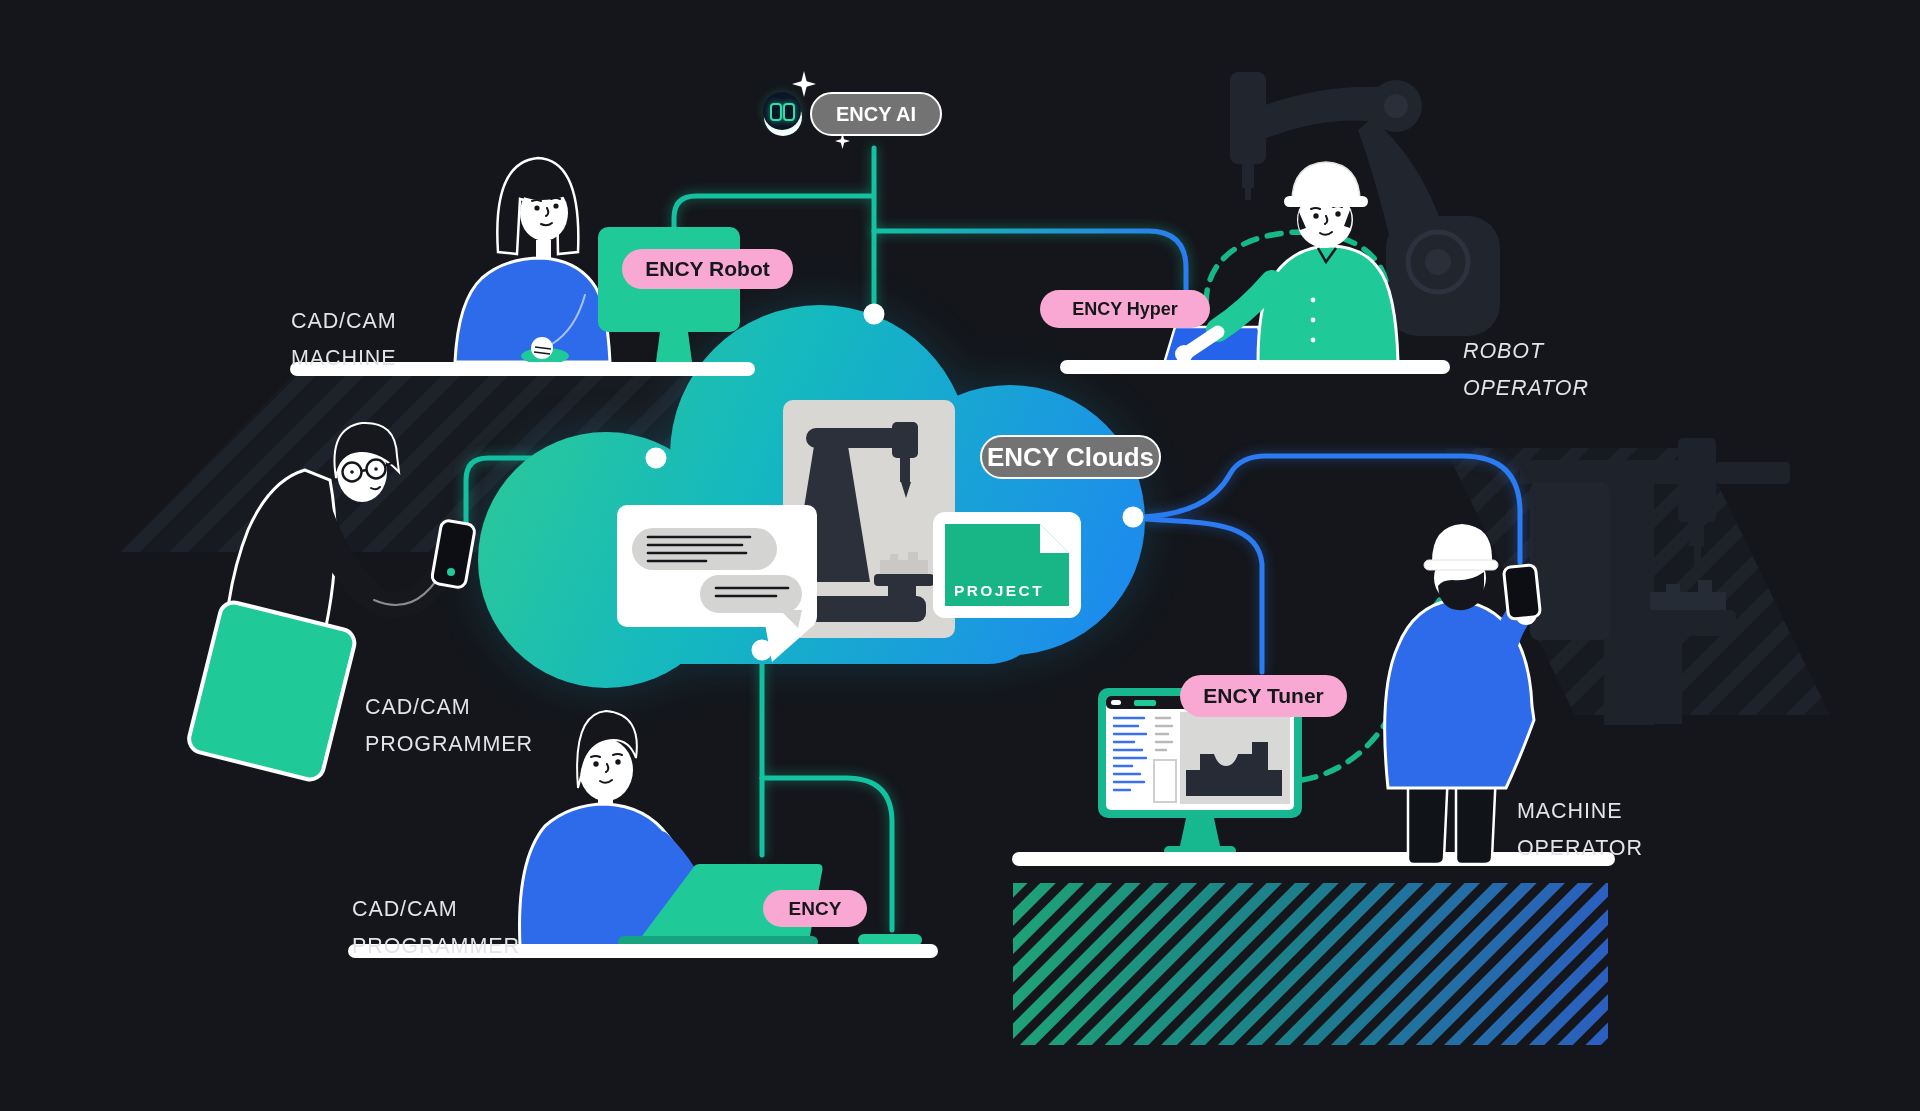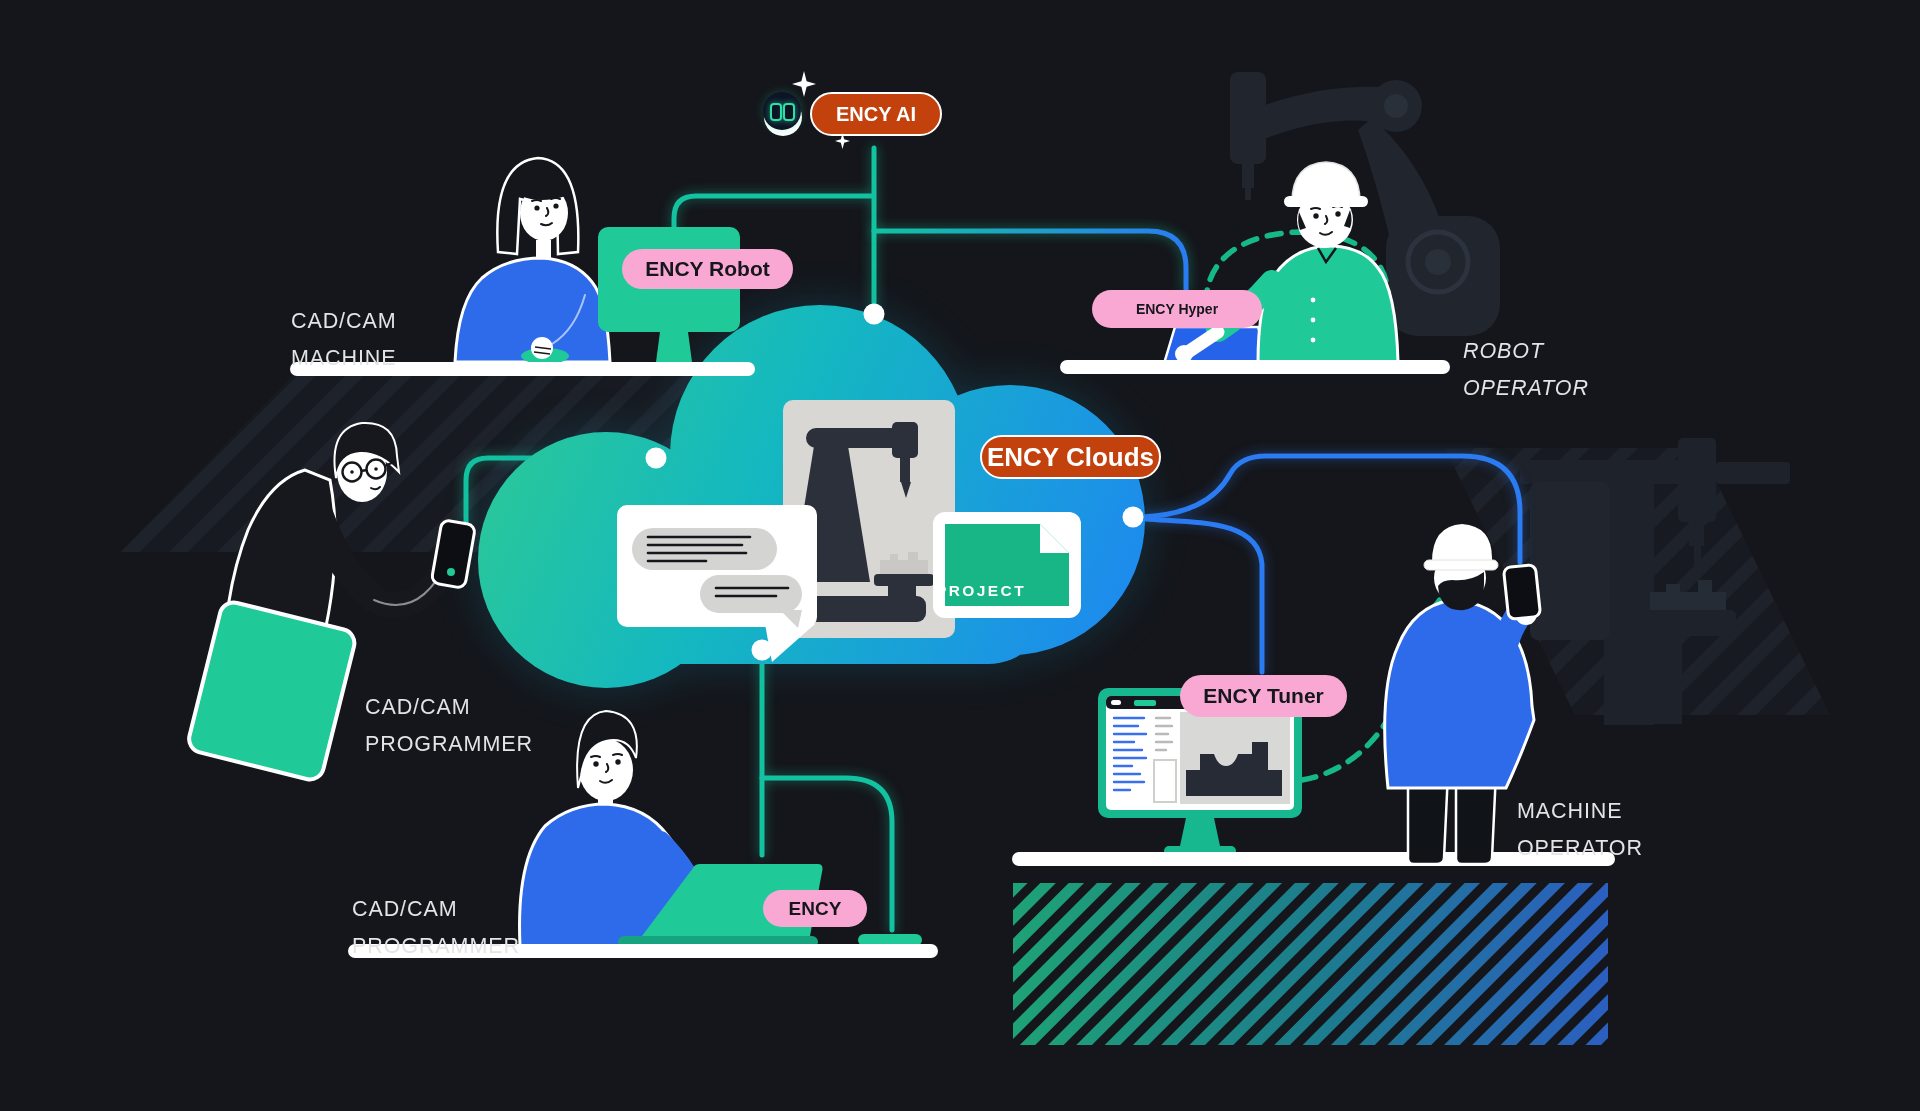--- a/index.html
+++ b/index.html
@@ -6,27 +6,27 @@
   .stage{position:relative;width:1920px;height:1111px;background:#14161B;overflow:hidden;
          font-family:"Liberation Sans",sans-serif;}
   .scene{position:absolute;left:0;top:0;width:1920px;height:1111px;}
   .glow-teal{filter:drop-shadow(0 0 6px rgba(26,214,170,.5));}
   .glow-blue{filter:drop-shadow(0 0 6px rgba(43,123,243,.5));}
   .glow-soft{filter:drop-shadow(0 0 22px rgba(25,150,190,.22));}
 
   .pill{position:absolute;display:flex;align-items:center;justify-content:center;
         border-radius:999px;font-weight:bold;white-space:nowrap;z-index:30;}
   .pill-solid{background:#f9a8d4;color:#15171C;}
-  .pill-outline{background:#c2410c;border:2px solid #fff;color:#fff;}
+  .pill-outline{background:#737373;border:2px solid #fff;color:#fff;}
 
   .role-label{position:absolute;color:#E3E4E6;font-size:21.5px;letter-spacing:.9px;
               line-height:1.38;z-index:25;}
   .role-label span{display:block;margin-top:7px;}
 
-  .project-label{position:absolute;left:936px;top:582px;width:126px;text-align:left;
+  .project-label{position:absolute;left:936px;top:582px;width:126px;text-align:center;
                  color:#fff;font-size:15.5px;font-weight:600;letter-spacing:2.4px;z-index:26;}
 
   
   .ai-bot{position:absolute;left:762px;top:92px;width:42px;height:42px;z-index:30;}
   .ai-bot .halo{position:absolute;left:2px;top:6px;width:38px;height:38px;border-radius:50%;
                 background:#fff;}
   .ai-bot .face{position:absolute;left:1px;top:0;width:38px;height:38px;border-radius:50%;
                 background:#0D1426;box-shadow:0 0 10px rgba(46,224,166,.25);}
   .ai-bot .eye{position:absolute;top:11px;width:8px;height:14px;border:2.5px solid #2EE0A6;
                border-radius:4px;background:#0D1426;box-shadow:0 0 6px rgba(46,224,166,.6);}
@@ -336,21 +336,21 @@
   <span class="eye l"></span>
   <span class="eye r"></span>
 </div>
 <div class="sparkle big"></div>
 <div class="sparkle small"></div>
 
 <div class="pill pill-outline" style="left:810px;top:92px;width:128px;height:40px;font-size:20px;">ENCY AI</div>
 
 <div class="pill pill-solid" style="left:622px;top:249px;width:171px;height:40px;font-size:21px;">ENCY Robot</div>
 
-<div class="pill pill-solid" style="left:1092px;top:290px;width:170px;height:38px;font-size:14px;">ENCY Hyper</div>
+<div class="pill pill-solid" style="left:1040px;top:290px;width:170px;height:38px;font-size:18px;">ENCY Hyper</div>
 
 <div class="pill pill-outline" style="left:980px;top:435px;width:177px;height:40px;font-size:26px;">ENCY Clouds</div>
 
 <div class="pill pill-solid" style="left:1180px;top:675px;width:167px;height:42px;font-size:21px;">ENCY Tuner</div>
 
 <div class="pill pill-solid" style="left:763px;top:890px;width:104px;height:37px;font-size:19px;text-align:center;">ENCY</div>
 
 <div class="project-label">PROJECT</div>
 
 <div class="role-label" style="left:291px;top:300px;">

